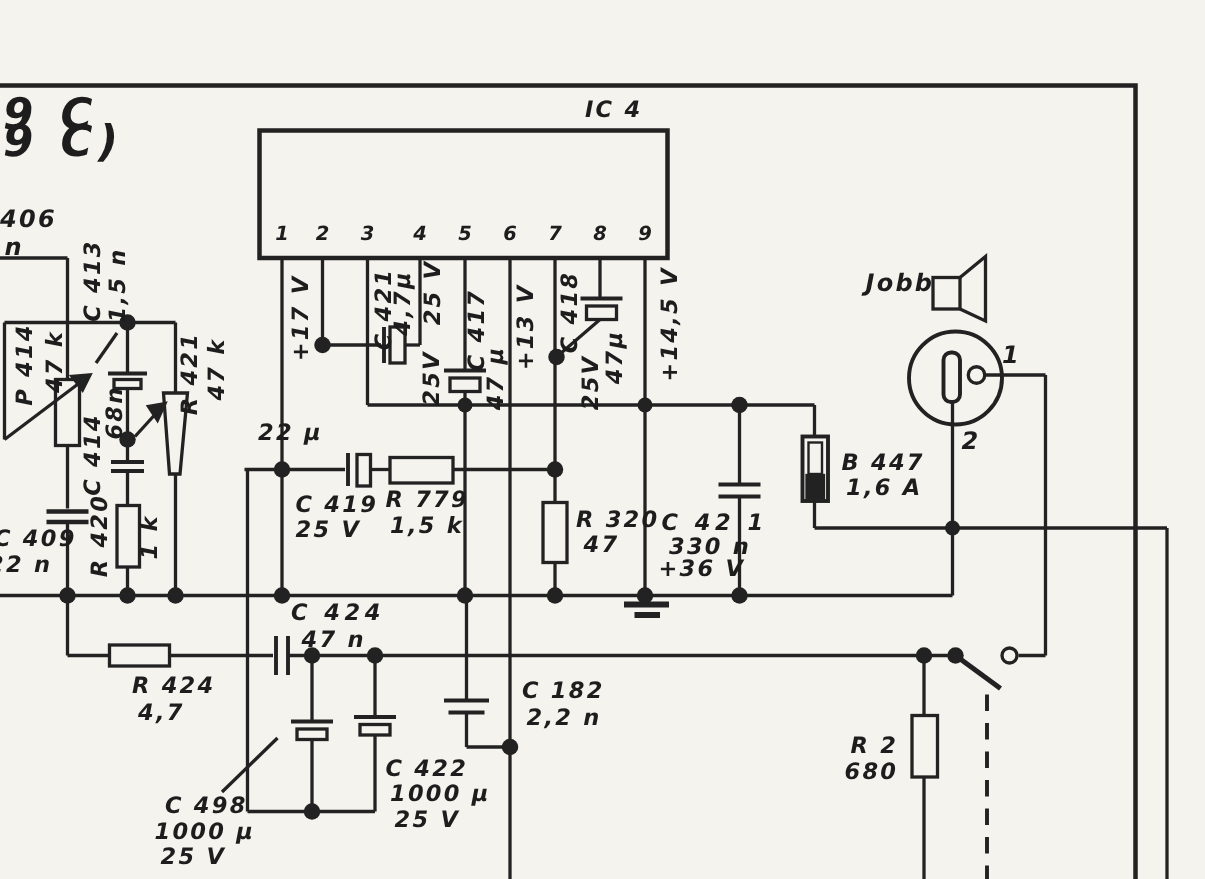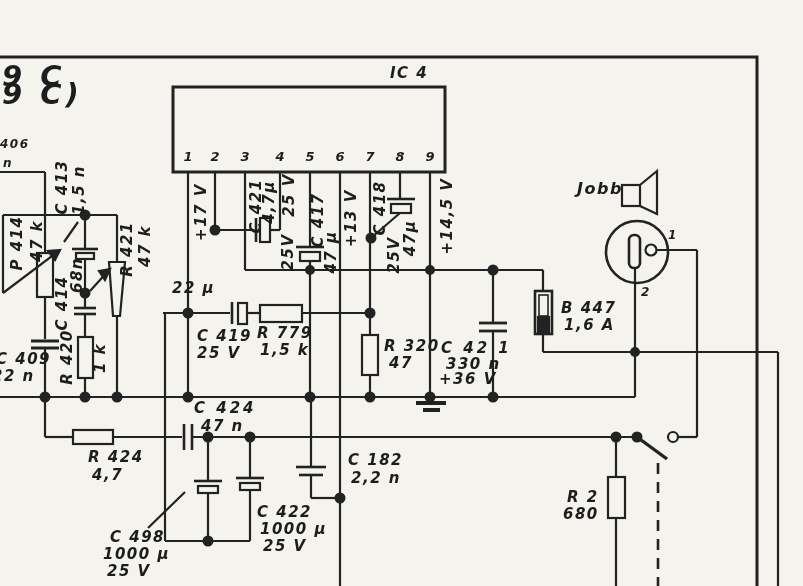--- a/index.html
+++ b/index.html
@@ -12,21 +12,21 @@
   svg{position:absolute;left:0;top:0;}
   .lbl{
     position:absolute;color:#1d1d1d;font-style:italic;font-weight:bold;
     font-size:15px;letter-spacing:1.5px;white-space:nowrap;line-height:1;
     transform-origin:center center;
   }
   .rot{transform:translate(-50%,-50%) rotate(-90deg);}
   .xl{font-size:29px;letter-spacing:4px;}
   .icname{font-size:26px;letter-spacing:6px;}
   .pin{font-size:13px;letter-spacing:0;width:14px;text-align:center;}
-  .sm{font-size:12px;}
+  .sm{font-size:16px;}
   .sp{letter-spacing:3px;}
 </style>
 </head>
 <body>
 
 <div id="stage">
 
 <svg width="803" height="586" viewBox="0 0 803 586">
   <g stroke="#222" stroke-width="2.2" fill="none">
 

